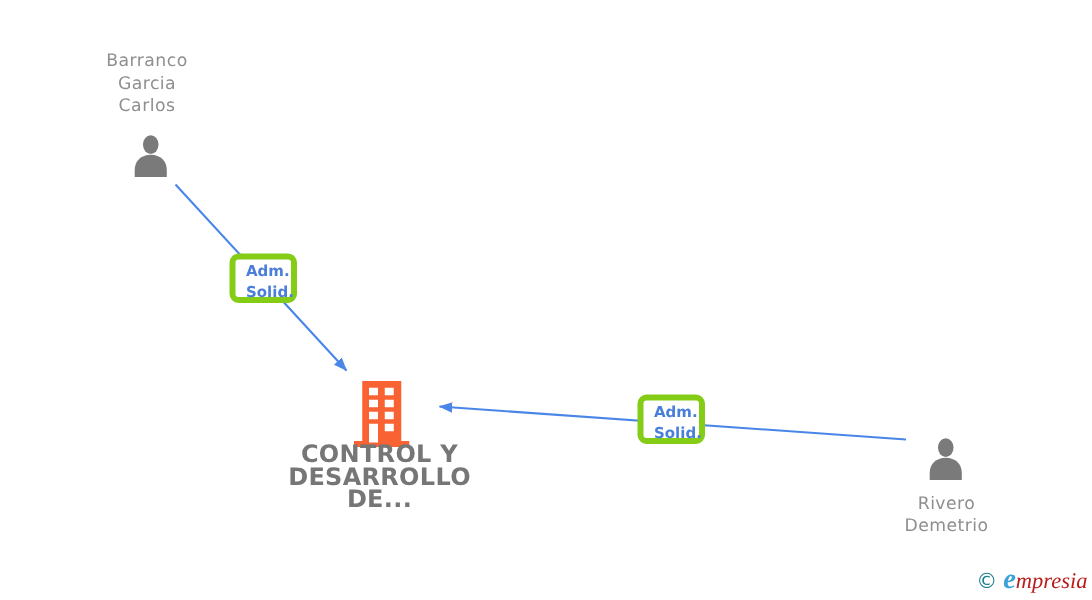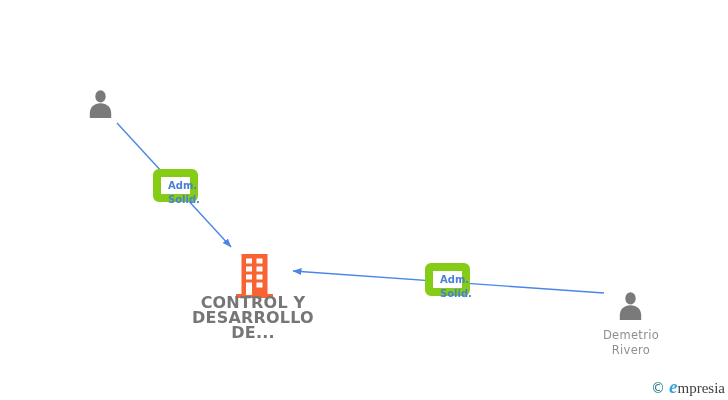--- a/index.html
+++ b/index.html
@@ -15,60 +15,65 @@
   }
   .node-label span { display:block; }
   .company-label {
     position:absolute; text-align:center;
     color:#767676; font-weight:bold; font-size:16px; line-height:15px; letter-spacing:0.2px;
   }
   .company-label span { display:block; }
 
   .edge-label {
     position:absolute; width:45px; height:33px; box-sizing:border-box;
-    border:8px solid #84cc16; border-radius:6px; background:#ffffff;
+    border:4px solid #84cc16; border-radius:6px; background:#ffffff;
     color:#4a7fd9; font-weight:bold; font-size:10px; line-height:14px;
     padding:2px 0 0 7px;
   }
   .edge-label span { display:block; }
 
   .icon-wrap { position:absolute; }
 
   .logo {
     position:absolute; right:3px; bottom:4px;
     display:flex; align-items:baseline; white-space:nowrap;
   }
   .logo .copy {
     color:#1d7f8d; font-size:14px; margin-right:4px;
     font-family:"DejaVu Sans",sans-serif;
   }
   .logo .brand-initial {
     color:#39a3d8; font-size:19px; font-style:italic; font-weight:bold;
     font-family:"Liberation Serif","DejaVu Serif",serif; line-height:1;
   }
   .logo .brand-rest {
-    color:#404040; font-size:15px; 
+    color:#b91c1c; font-size:15px; font-style:italic;
     font-family:"Liberation Serif","DejaVu Serif",serif; line-height:1;
   }
 </style>
 </head>
 <body>
 
 <div class="canvas">
 
   <svg class="edges-layer" width="728" height="400" viewBox="0 0 728 400">
     <defs>
       <marker id="arrowhead" markerUnits="userSpaceOnUse" markerWidth="10" markerHeight="8" refX="8.5" refY="3.5" orient="auto">
         <path d="M0,0 L9,3.5 L0,7 Z" fill="#4a86e8"></path>
       </marker>
     </defs>
     <line x1="117" y1="123" x2="231" y2="247" stroke="#4a86e8" stroke-width="1.4" marker-end="url(#arrowhead)"></line>
     <line x1="604" y1="293" x2="293" y2="271" stroke="#4a86e8" stroke-width="1.4" marker-end="url(#arrowhead)"></line>
   </svg>
 
+  <div class="node-label" style="left:38px; top:33px; width:120px;">
+    <span>Barranco</span>
+    <span>Garcia</span>
+    <span>Carlos</span>
+  </div>
   <div class="icon-wrap" style="left:88px; top:90px;">
     <svg width="25" height="28" viewBox="0 0 25 28">
       <g fill="#7a7a7a">
         <ellipse cx="12.5" cy="6.4" rx="5.2" ry="6.2"></ellipse>
         <path d="M12.5 13.2 C6 13.2 1.8 17.4 1.8 23.4 L1.8 28 L23.2 28 L23.2 23.4 C23.2 17.4 19 13.2 12.5 13.2 Z"></path>
       </g>
     </svg>
   </div>
 
   <div class="edge-label" style="left:153px; top:169px;">
@@ -107,22 +112,22 @@
 
   <div class="icon-wrap" style="left:618px; top:292px;">
     <svg width="25" height="28" viewBox="0 0 25 28">
       <g fill="#7a7a7a">
         <ellipse cx="12.5" cy="6.4" rx="5.2" ry="6.2"></ellipse>
         <path d="M12.5 13.2 C6 13.2 1.8 17.4 1.8 23.4 L1.8 28 L23.2 28 L23.2 23.4 C23.2 17.4 19 13.2 12.5 13.2 Z"></path>
       </g>
     </svg>
   </div>
   <div class="node-label" style="left:571px; top:328px; width:120px;">
+    <span>Rivero</span>
     <span>Demetrio</span>
-    <span>Rivero</span>
   </div>
 
   <div class="logo">
     <span class="copy">©</span>
     <span class="brand-initial">e</span>
     <span class="brand-rest">mpresia</span>
   </div>
 
 </div>
 

